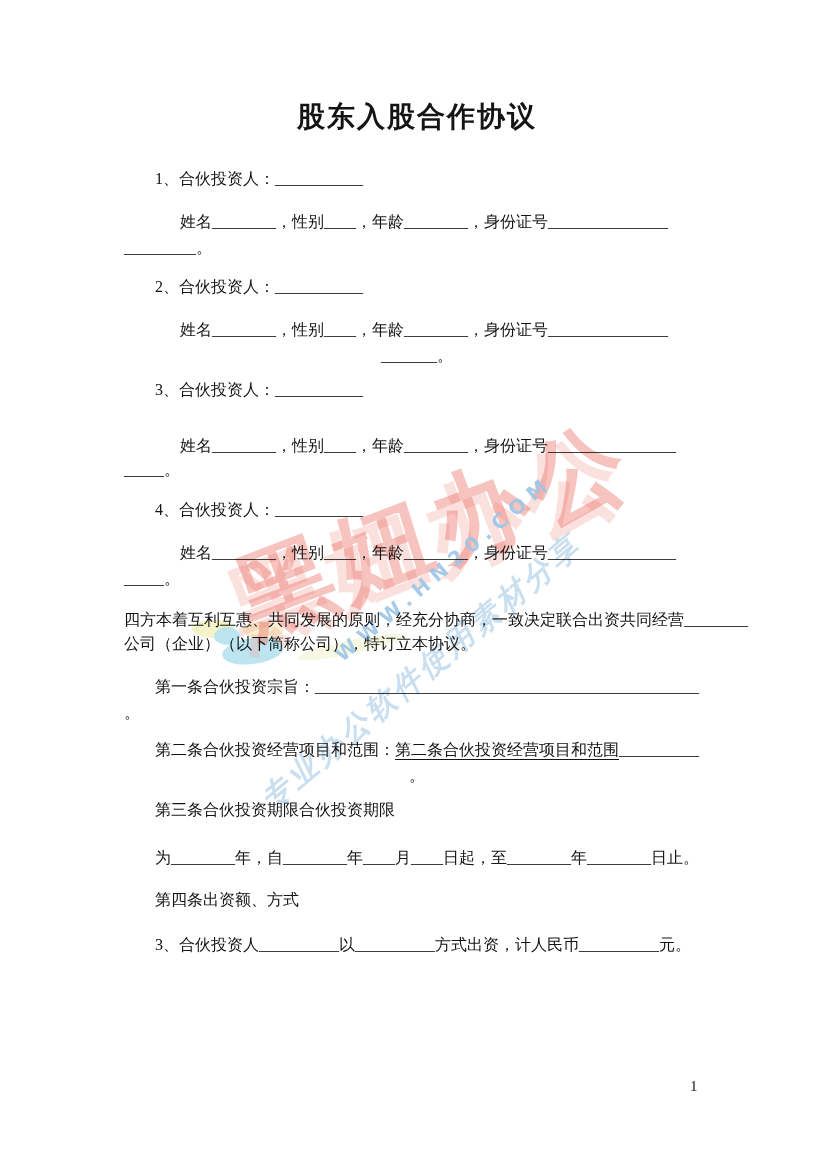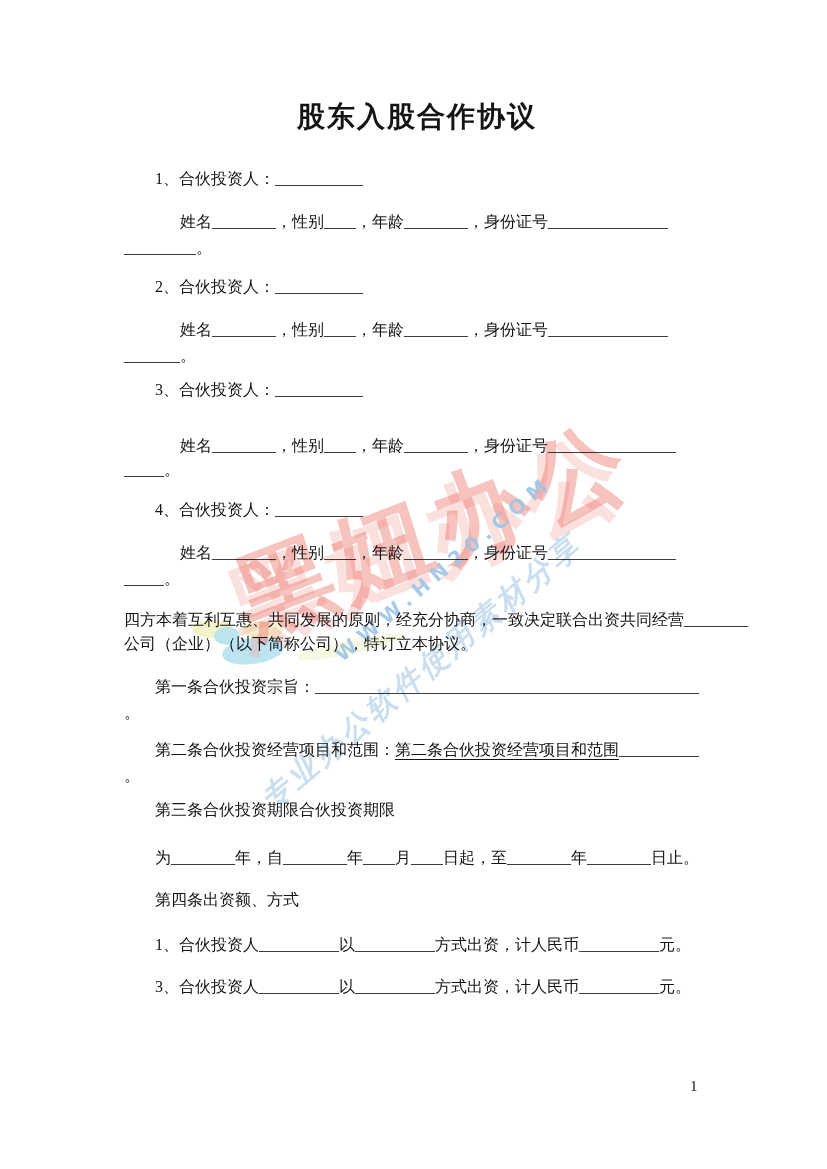--- a/index.html
+++ b/index.html
@@ -9,21 +9,21 @@
     margin:0 auto;
   }
   
   .content{position:absolute;left:124px;top:100px;width:586px;z-index:2;
     font-size:16px;line-height:24px;letter-spacing:0;}
   .title{font-size:28px;line-height:34px;font-weight:bold;text-align:center;
     letter-spacing:2px;margin:0 0 33px 0;}
   .ln{white-space:nowrap;}
   .ind1{padding-left:31px;}
   .ind2{padding-left:56px;}
-  .m0{margin-bottom:0;} .m2{margin-bottom:2px;} .m10{margin-bottom:10px;}
+  .m0{margin-bottom:0;} .m2{margin-bottom:2px;} .m10{margin-bottom:10px;text-align:center;}
   .m13{margin-bottom:13px;} .m15{margin-bottom:15px;font-family:Liberation Serif, serif;} .m16{margin-bottom:16px;}
   .m17{margin-bottom:17px;} .m18{margin-bottom:18px;} .m19{margin-bottom:19px;}
   .m21{margin-bottom:21px;} .m22{margin-bottom:32px;} .m24{margin-bottom:24px;}
   .filled{text-decoration:underline;text-underline-offset:4px;}
   .pagenum{position:absolute;left:690px;top:1078px;z-index:2;font-size:15px;}
   
   .wm{position:absolute;z-index:1;white-space:nowrap;pointer-events:none;}
   .wm-brand{
     left:218px;top:545px;font-size:96px;font-weight:bold;letter-spacing:8px;
     color:rgba(236,106,94,0.40);
@@ -94,18 +94,17 @@
 
     <div class="ln ind1 m2">
       <span>第二条合伙投资经营项目和范围：</span><span class="filled">第二条合伙投资经营项目和范围</span><span>__________</span>
     </div>
     <div class="ln m10">。</div>
 
     <div class="ln ind1 m24">第三条合伙投资期限合伙投资期限</div>
     <div class="ln ind1 m18">为________年，自________年____月____日起，至________年________日止。</div>
 
     <div class="ln ind1 m21">第四条出资额、方式</div>
-    <div class="ln ind1 m18">1、合伙投资人__________以__________方式出资，计人民币__________元。</div>
     <div class="ln ind1 m0">3、合伙投资人__________以__________方式出资，计人民币__________元。</div>
   </div>
 
   <div class="pagenum">1</div>
 </div>
 
 </body></html>

